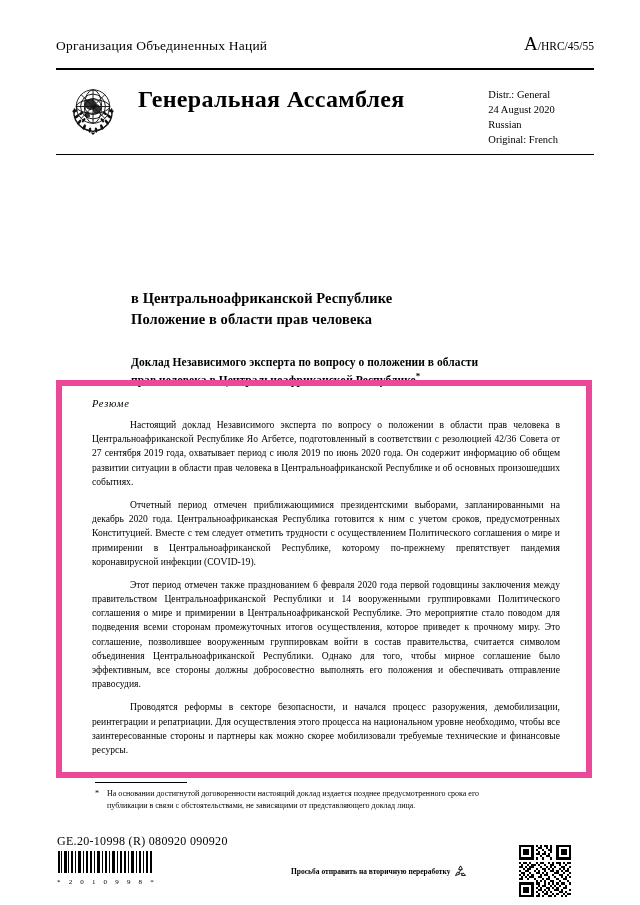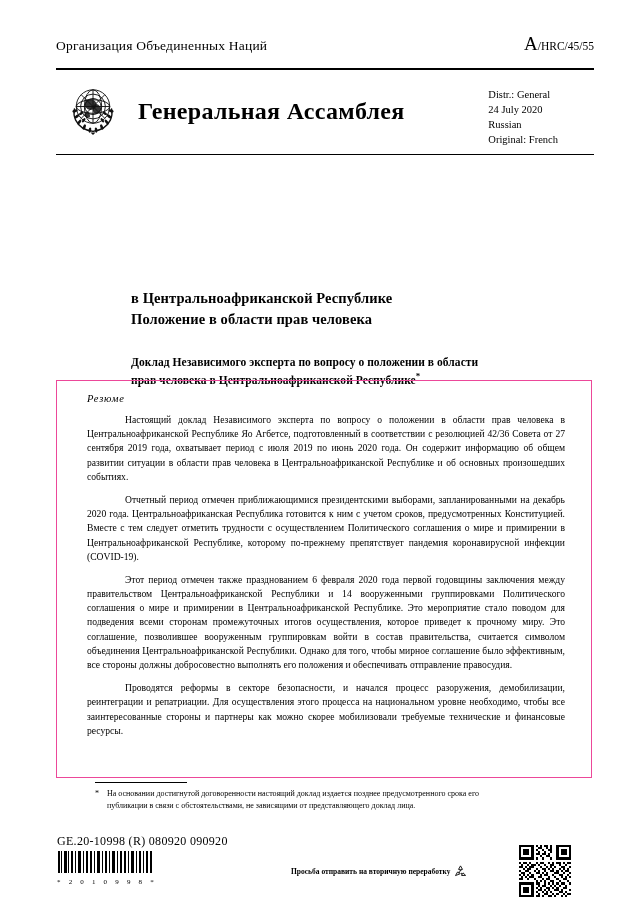--- a/index.html
+++ b/index.html
@@ -73,21 +73,21 @@
     width: 62px;
     height: 62px;
     flex: 0 0 62px;
     margin-left: 6px;
     margin-top: 2px;
   }
   .assembly-title {
     font-size: 24px;
     font-weight: bold;
     margin-left: 14px;
-    margin-top: 22px;
+    margin-top: 10px;
     white-space: nowrap;
     letter-spacing: 0.3px;
   }
   .distr-block {
     margin-left: auto;
     font-size: 10.5px;
     line-height: 1.42;
     padding-top: 12px;
     padding-right: 36px;
     white-space: nowrap;
@@ -141,21 +141,21 @@
     vertical-align: super;
   }
 
   
   .summary-box {
     position: absolute;
     left: 56px;
     top: 380px;
     width: 536px;
     height: 398px;
-    border: 1px solid #ec4899;
+    border: 6px solid #ec4899;
     box-sizing: border-box;
   }
   .summary-inner {
     padding: 12px 26px 0 30px;
   }
   .resume-label {
     font-style: italic;
     font-size: 10.5px;
     letter-spacing: 0.8px;
     margin-bottom: 9px;
@@ -301,21 +301,21 @@
             <ellipse cx="65" cy="68" rx="4" ry="2" transform="rotate(55 65 68)"></ellipse>
             <path d="M46 88 h8 l-4 4 z"></path>
           </g>
         </svg>
       </div>
 
       <div class="assembly-title">Генеральная Ассамблея</div>
 
       <div class="distr-block">
         <div>Distr.: General</div>
-        <div>24 July 2020</div>
+        <div>24 August 2020</div>
         <div>Russian</div>
         <div>Original: French</div>
       </div>
     </div>
 
     <div class="rule-thin"></div>
   </div>
 
 
   <div class="title-zone">

